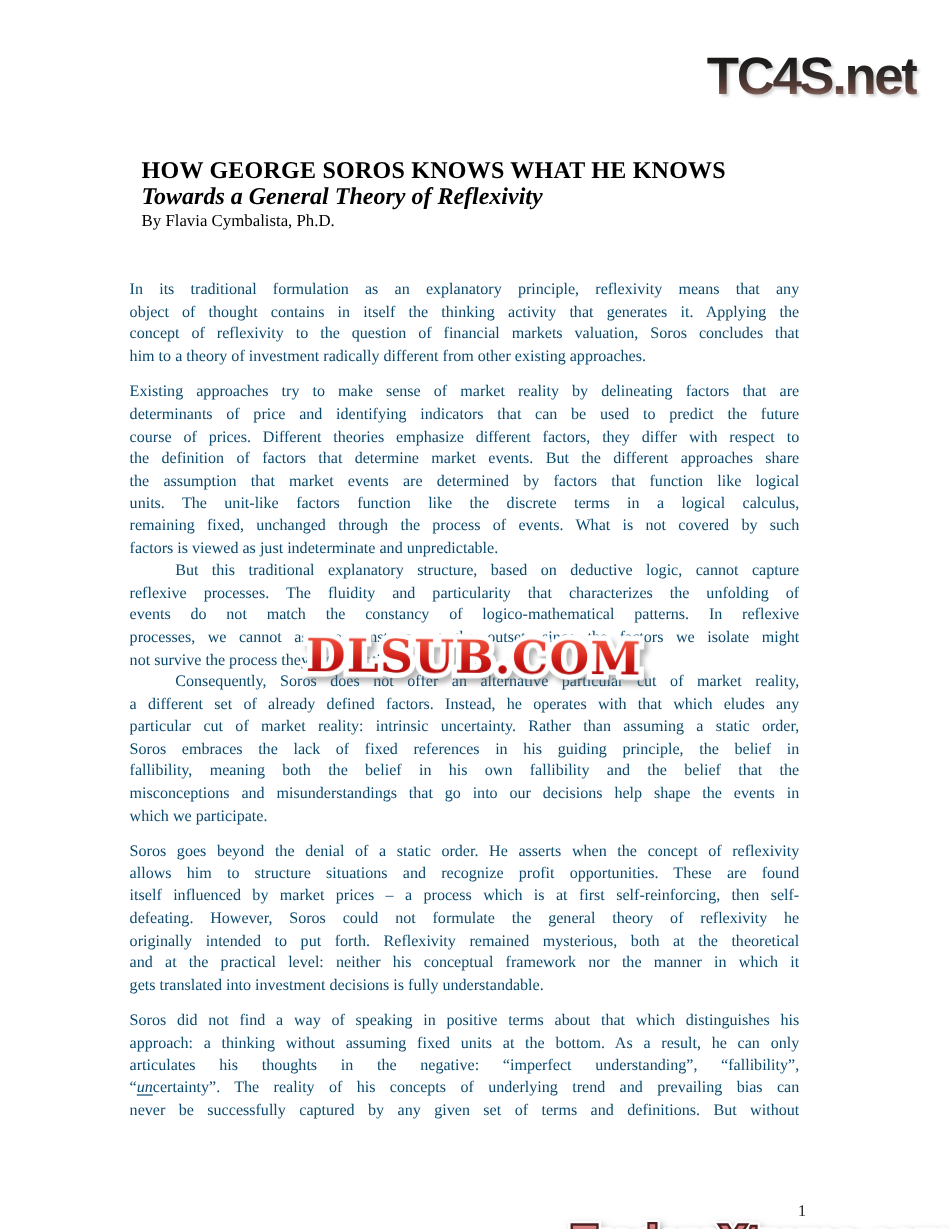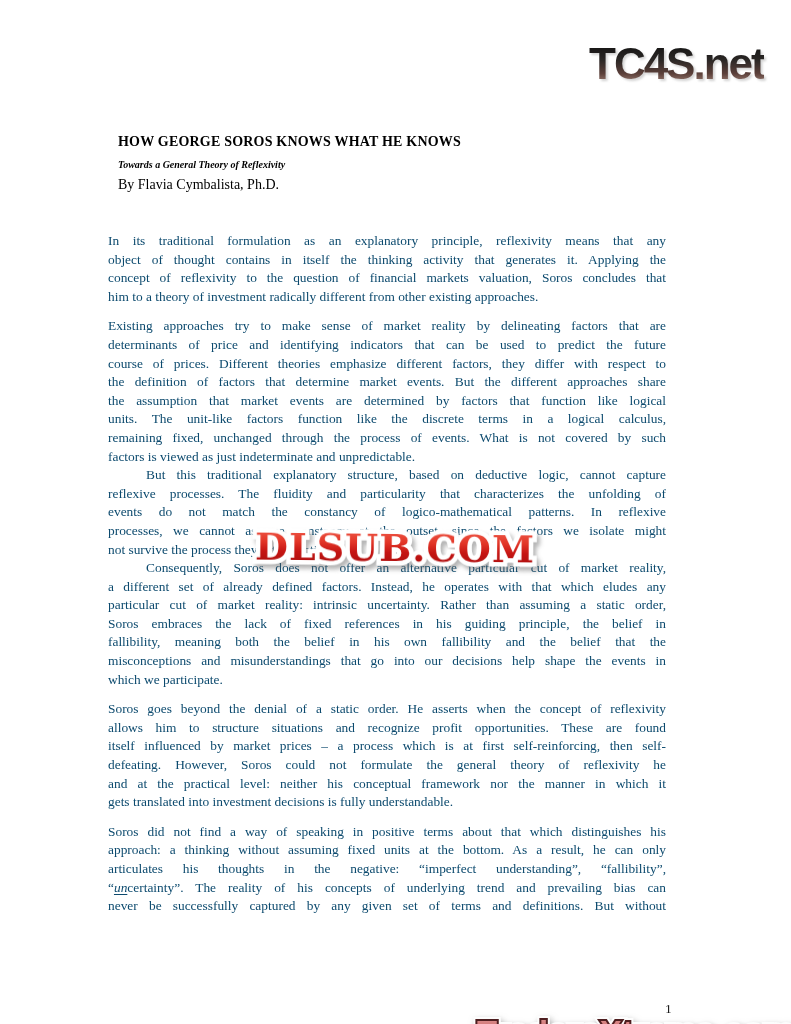--- a/index.html
+++ b/index.html
@@ -13,22 +13,22 @@
     position:absolute; top:2px; left:589px;
     font-family:"Liberation Sans", sans-serif; font-weight:bold;
     font-size:44px; line-height:1; letter-spacing:-2px;
     background:linear-gradient(180deg,#121212 4%,#2c2826 42%,#5c403a 72%,#977a70 92%,#b9a49a 100%);
     -webkit-background-clip:text; background-clip:text; color:transparent;
     filter:drop-shadow(2px 2px 1px rgba(175,175,175,0.55));
   }
 
   
   .header { position:absolute; left:118px; top:90px; color:#000; }
-  .doc-title { font-size:14px; font-weight:bold; line-height:24px; letter-spacing:0.2px; }
-  .doc-subtitle { font-size:10px; font-weight:bold; font-style:italic; line-height:21px; }
+  .doc-title { font-size:20px; font-weight:bold; line-height:24px; letter-spacing:0.2px; }
+  .doc-subtitle { font-size:20px; font-weight:bold; font-style:italic; line-height:21px; }
   .doc-byline { font-size:14px; line-height:19px; }
 
   
   .body-text {
     position:absolute; left:108px; top:192px; width:558px;
     font-size:13.4px; line-height:18.6px; color:#0c4a6e;
   }
   .para { margin:0; }
   .para.gap { margin-top:11px; }
   .line { text-align:justify; text-align-last:justify; height:18.6px; overflow:hidden; }
@@ -117,20 +117,21 @@
         <div class="line">Soros embraces the lack of fixed references in his guiding principle, the belief in</div>
         <div class="line">fallibility, meaning both the belief in his own fallibility and the belief that the</div>
         <div class="line">misconceptions and misunderstandings that go into our decisions help shape the events in</div>
         <div class="line last">which we participate.</div>
       </div>
       <div class="para gap">
         <div class="line">Soros goes beyond the denial of a static order. He asserts when the concept of reflexivity</div>
         <div class="line">allows him to structure situations and recognize profit opportunities. These are found</div>
         <div class="line">itself influenced by market prices – a process which is at first self-reinforcing, then self-</div>
         <div class="line">defeating. However, Soros could not formulate the general theory of reflexivity he</div>
+        <div class="line">originally intended to put forth. Reflexivity remained mysterious, both at the theoretical</div>
         <div class="line">and at the practical level: neither his conceptual framework nor the manner in which it</div>
         <div class="line last">gets translated into investment decisions is fully understandable.</div>
       </div>
       <div class="para gap">
         <div class="line">Soros did not find a way of speaking in positive terms about that which distinguishes his</div>
         <div class="line">approach: a thinking without assuming fixed units at the bottom. As a result, he can only</div>
         <div class="line">articulates his thoughts in the negative: “imperfect understanding”, “fallibility”,</div>
         <div class="line"><span>“</span><u>un</u><span>certainty”. The reality of his concepts of underlying trend and prevailing bias can</span></div>
         <div class="line">never be successfully captured by any given set of terms and definitions. But without</div>
       </div>

